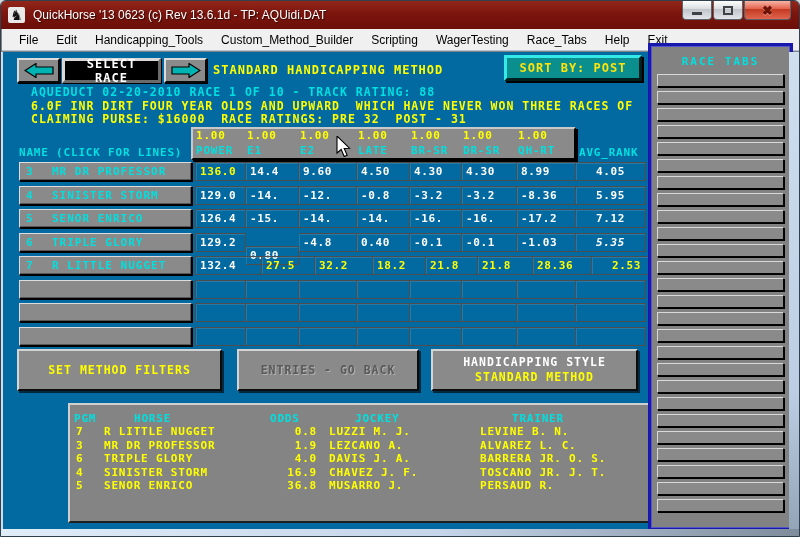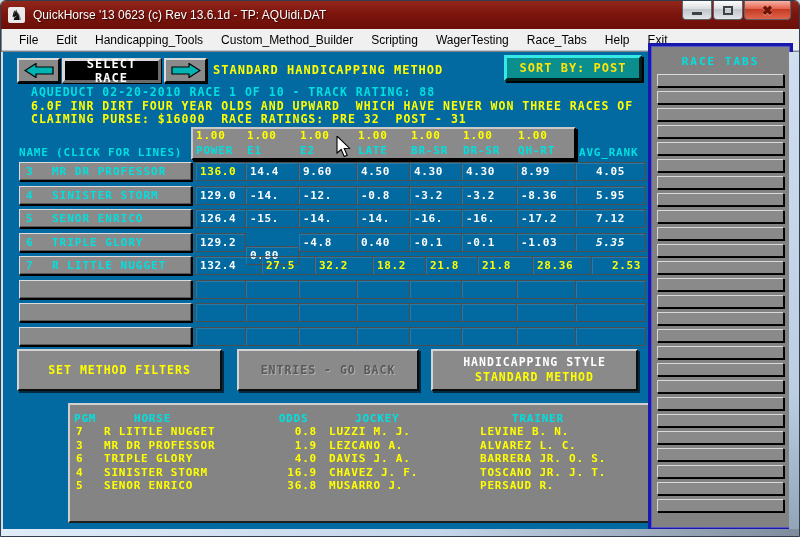--- a/index.html
+++ b/index.html
@@ -80,21 +80,21 @@
   .bigbtn.disabled{color:#595959;text-shadow:1px 1px 0 #b2b2b2;}
   
   .results{position:absolute;left:23px;top:351px;width:622px;height:120px;background:#848484;
     border:2px solid;border-color:#cfcfcf #1f1f1f #1f1f1f #cfcfcf;padding-top:7px;overflow:hidden;margin-left:42px;}
   .rgrid{display:grid;grid-template-columns:30px 166px 51px 10px 145px 158px 1fr;
     font-size:11px;letter-spacing:.8px;line-height:13.4px;}
   .rgrid.head span{color:var(--cyan);}
   .rgrid.row span{color:var(--yellow);}
   .c-pgm{padding-left:6px;} .c-horse{padding-left:4px;} .c-odds{text-align:right;}
   .c-jockey{padding-left:2px;} .c-trainer{padding-left:8px;} .c-oof{text-align:right;padding-right:14px;}
-  .head .c-pgm{padding-left:4px;} .head .c-horse{padding-left:34px;} .head .c-odds{text-align:center;padding-left:4px;}
+  .head .c-pgm{padding-left:4px;} .head .c-horse{padding-left:34px;} .head .c-odds{text-align:left;padding-left:4px;}
   .head .c-jockey{padding-left:28px;} .head .c-trainer{padding-left:40px;}
   
   .racetabs{position:absolute;left:645px;top:-9px;width:145px;height:488px;background:#828282;
     border:3px solid var(--navy);box-shadow:inset 0 0 0 1px #5555c8;}
   .racetabs-title{color:var(--cyan);font-size:11px;letter-spacing:2px;text-align:center;margin-top:9px;}
   .racetab{width:127px;height:13px;margin:0 auto 4px auto;background:#8a8a8a;
     border:1px solid;border-color:#d9d9d9 #050505 #050505 #d9d9d9;box-shadow:1px 1px 0 #000;}
   .tabwrap{margin-top:6px;}
   .cursor{position:absolute;left:333px;top:84px;pointer-events:none;}
 </style>

